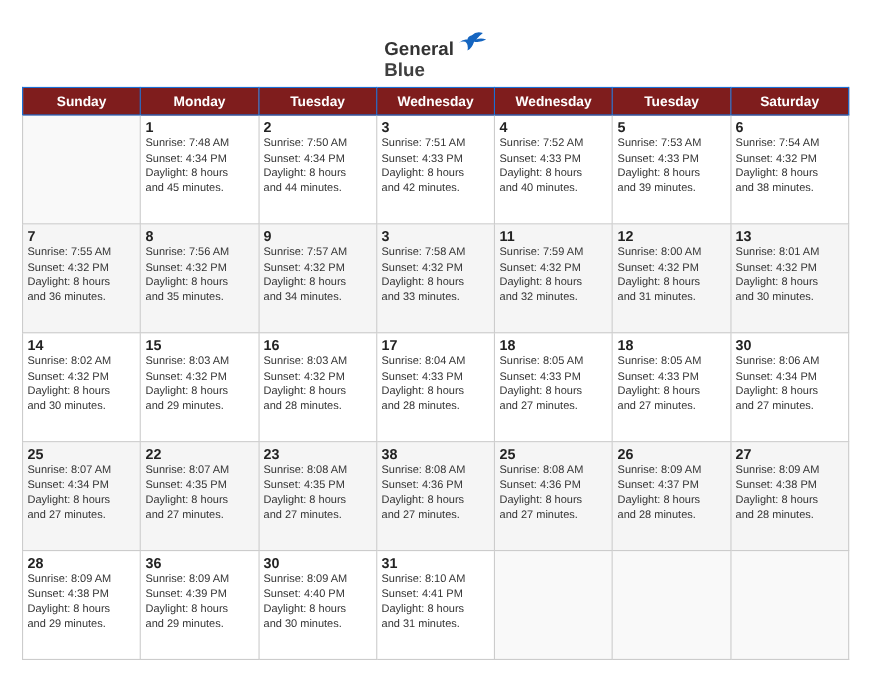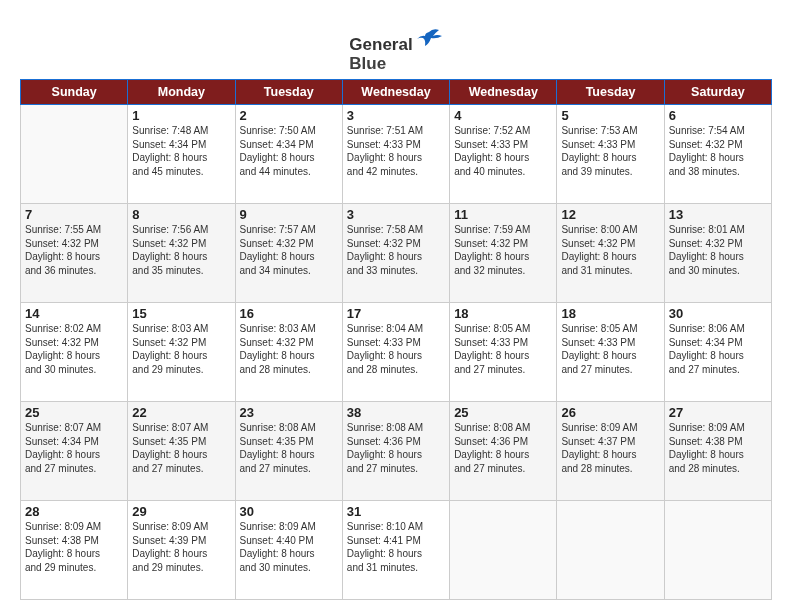--- a/index.html
+++ b/index.html
@@ -240,21 +240,21 @@
             <span class="day-num">27</span>
             <div class="cell-info">Sunrise: 8:09 AM<br>Sunset: 4:38 PM<br>Daylight: 8 hours<br>and 28 minutes.</div>
           </td>
         </tr>
         <tr>
           <td>
             <span class="day-num">28</span>
             <div class="cell-info">Sunrise: 8:09 AM<br>Sunset: 4:38 PM<br>Daylight: 8 hours<br>and 29 minutes.</div>
           </td>
           <td>
-            <span class="day-num">29</span>
+            <span class="day-num">36</span>
             <div class="cell-info">Sunrise: 8:09 AM<br>Sunset: 4:39 PM<br>Daylight: 8 hours<br>and 29 minutes.</div>
           </td>
           <td>
             <span class="day-num">30</span>
             <div class="cell-info">Sunrise: 8:09 AM<br>Sunset: 4:40 PM<br>Daylight: 8 hours<br>and 30 minutes.</div>
           </td>
           <td>
             <span class="day-num">31</span>
             <div class="cell-info">Sunrise: 8:10 AM<br>Sunset: 4:41 PM<br>Daylight: 8 hours<br>and 31 minutes.</div>
           </td>

